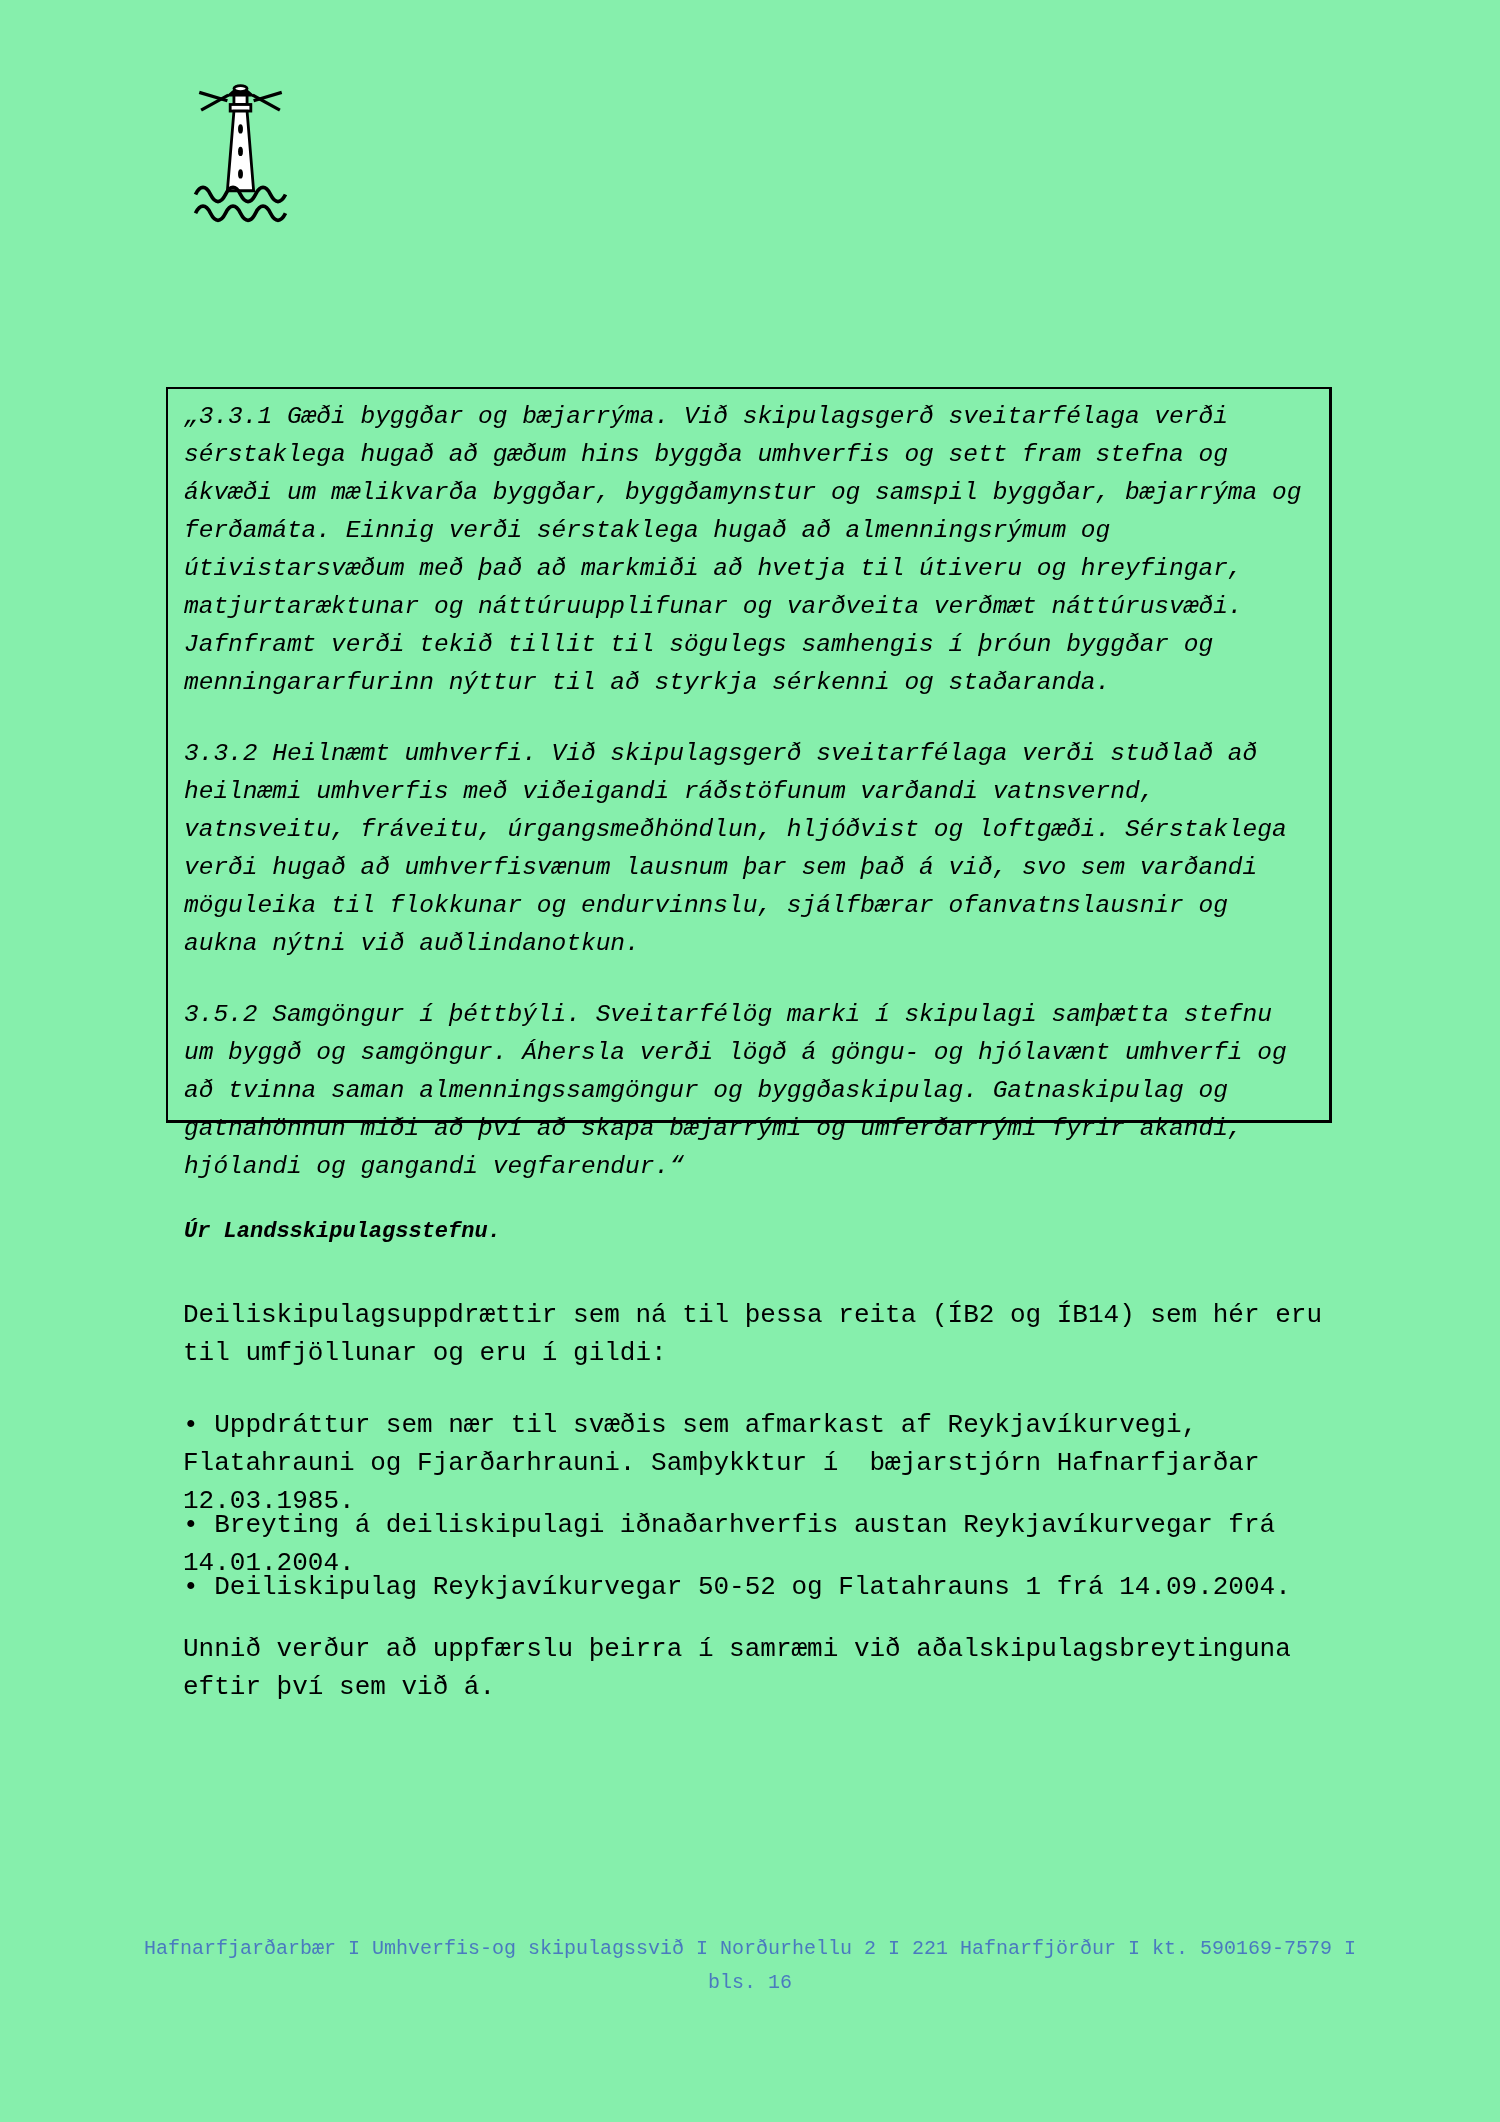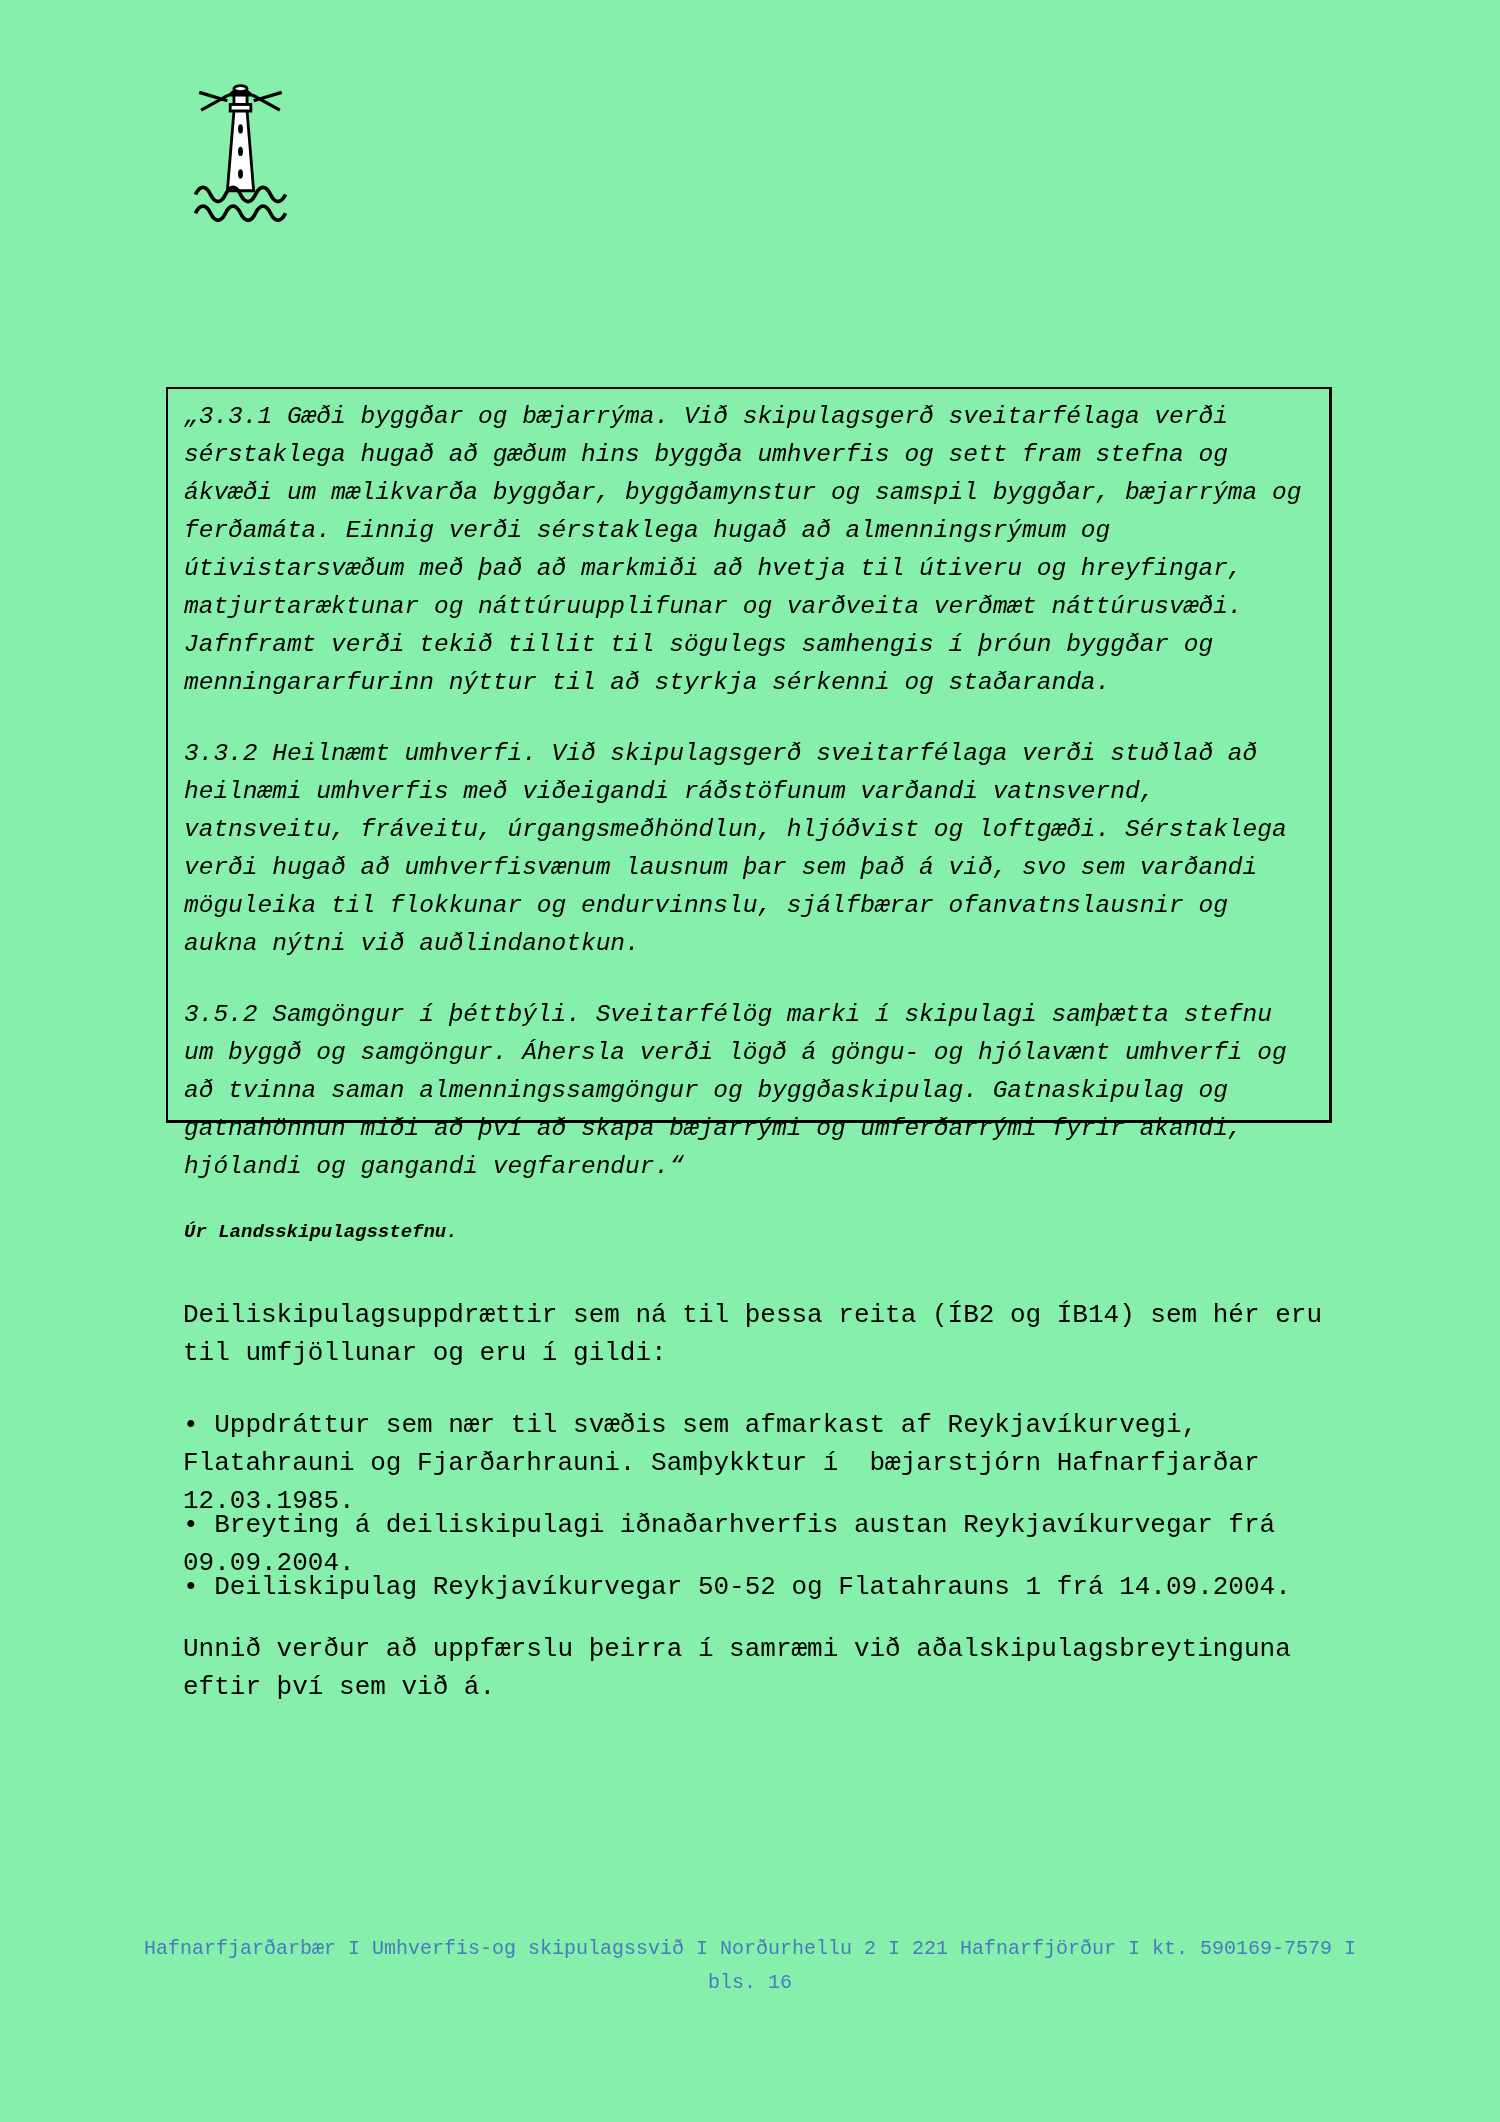--- a/index.html
+++ b/index.html
@@ -40,21 +40,21 @@
     margin: 0 0 33px 0;
     font-style: italic;
     font-size: 24.5px;
     line-height: 38px;
     white-space: pre-wrap;
   }
   .quote-box p.attribution {
     margin: 4px 0 0 0;
     font-style: italic;
     font-weight: bold;
-    font-size: 19px;
+    font-size: 22px;
     line-height: 26px;
   }
 
   
   .body-block { position: absolute; left: 183px; width: 1140px; }
   .section-heading {
     top: 1234px;
     font-size: 30px;
     font-weight: bold;
     line-height: 40px;
@@ -119,21 +119,21 @@
     <p class="quote-para">„3.3.1 Gæði byggðar og bæjarrýma. Við skipulagsgerð sveitarfélaga verði sérstaklega hugað að gæðum hins byggða umhverfis og sett fram stefna og ákvæði um mælikvarða byggðar, byggðamynstur og samspil byggðar, bæjarrýma og ferðamáta. Einnig verði sérstaklega hugað að almenningsrýmum og útivistarsvæðum með það að markmiði að hvetja til útiveru og hreyfingar, matjurtaræktunar og náttúruupplifunar og varðveita verðmæt náttúrusvæði. Jafnframt verði tekið tillit til sögulegs samhengis í þróun byggðar og menningararfurinn nýttur til að styrkja sérkenni og staðaranda.</p>
     <p class="quote-para">3.3.2 Heilnæmt umhverfi. Við skipulagsgerð sveitarfélaga verði stuðlað að heilnæmi umhverfis með viðeigandi ráðstöfunum varðandi vatnsvernd, vatnsveitu, fráveitu, úrgangsmeðhöndlun, hljóðvist og loftgæði. Sérstaklega verði hugað að umhverfisvænum lausnum þar sem það á við, svo sem varðandi möguleika til flokkunar og endurvinnslu, sjálfbærar ofanvatnslausnir og aukna nýtni við auðlindanotkun.</p>
     <p class="quote-para">3.5.2 Samgöngur í þéttbýli. Sveitarfélög marki í skipulagi samþætta stefnu um byggð og samgöngur. Áhersla verði lögð á göngu- og hjólavænt umhverfi og að tvinna saman almenningssamgöngur og byggðaskipulag. Gatnaskipulag og gatnahönnun miði að því að skapa bæjarrými og umferðarrými fyrir akandi, hjólandi og gangandi vegfarendur.“</p>
     <p class="attribution">Úr Landsskipulagsstefnu.</p>
   </div>
 
 
   <p class="body-block para intro">Deiliskipulagsuppdrættir sem ná til þessa reita (ÍB2 og ÍB14) sem hér eru til umfjöllunar og eru í gildi:</p>
 
   <p class="body-block para bullet1">• Uppdráttur sem nær til svæðis sem afmarkast af Reykjavíkurvegi, Flatahrauni og Fjarðarhrauni. Samþykktur í  bæjarstjórn Hafnarfjarðar 12.03.1985.</p>
-  <p class="body-block para bullet2">• Breyting á deiliskipulagi iðnaðarhverfis austan Reykjavíkurvegar frá 09.09.2004.</p>
+  <p class="body-block para bullet2">• Breyting á deiliskipulagi iðnaðarhverfis austan Reykjavíkurvegar frá 14.01.2004.</p>
   <p class="body-block para bullet3">• Deiliskipulag Reykjavíkurvegar 50-52 og Flatahrauns 1 frá 14.09.2004.</p>
 
   <p class="body-block para closing">Unnið verður að uppfærslu þeirra í samræmi við aðalskipulagsbreytinguna eftir því sem við á.</p>
 
   <div class="footer" style="color: rgb(74, 122, 191);">
     <div>Hafnarfjarðarbær I Umhverfis-og skipulagssvið I Norðurhellu 2 I 221 Hafnarfjörður I kt. 590169-7579 I</div>
     <div>bls. 16</div>
   </div>
 
 </div>

